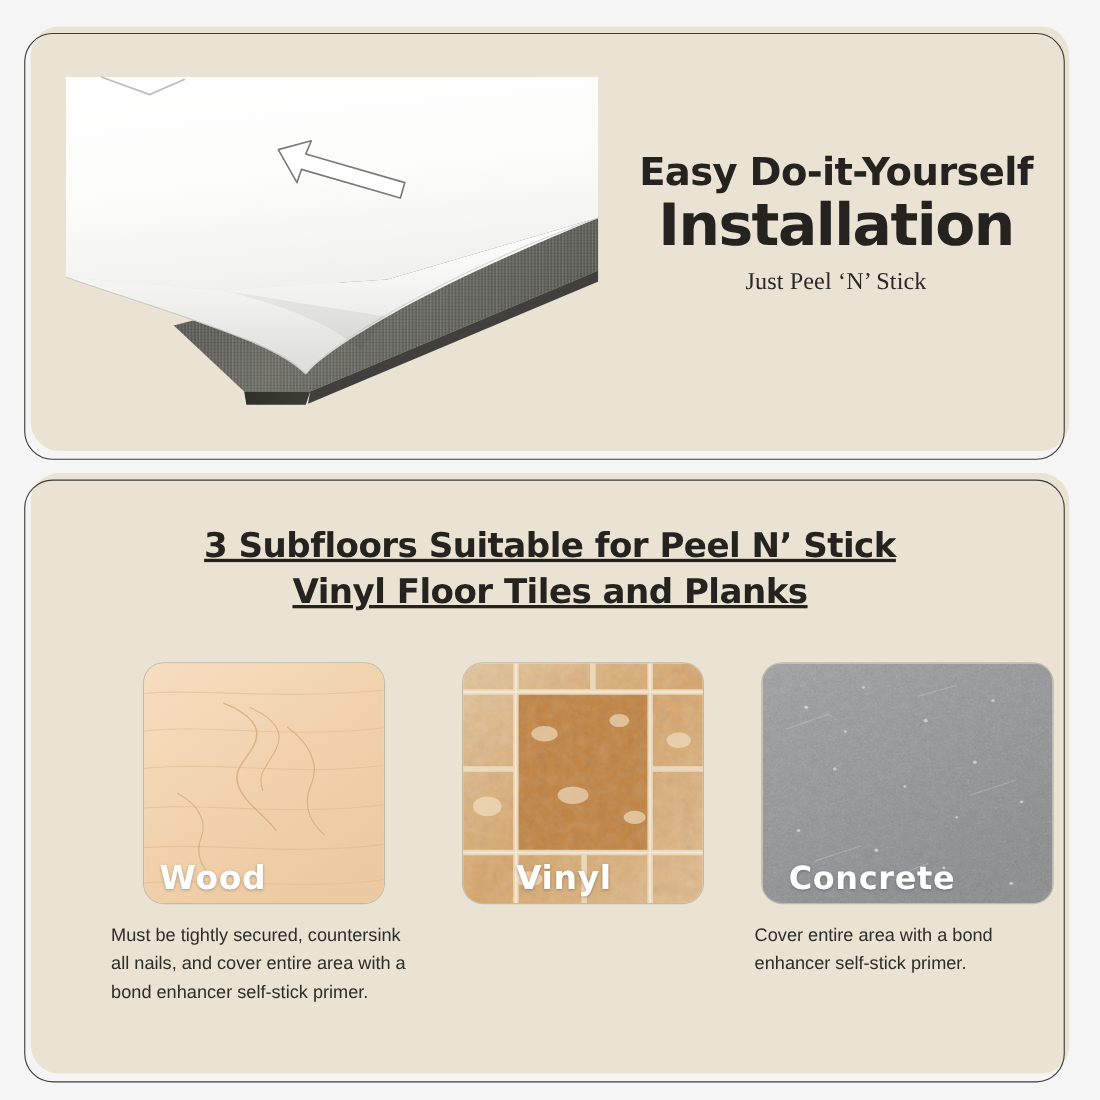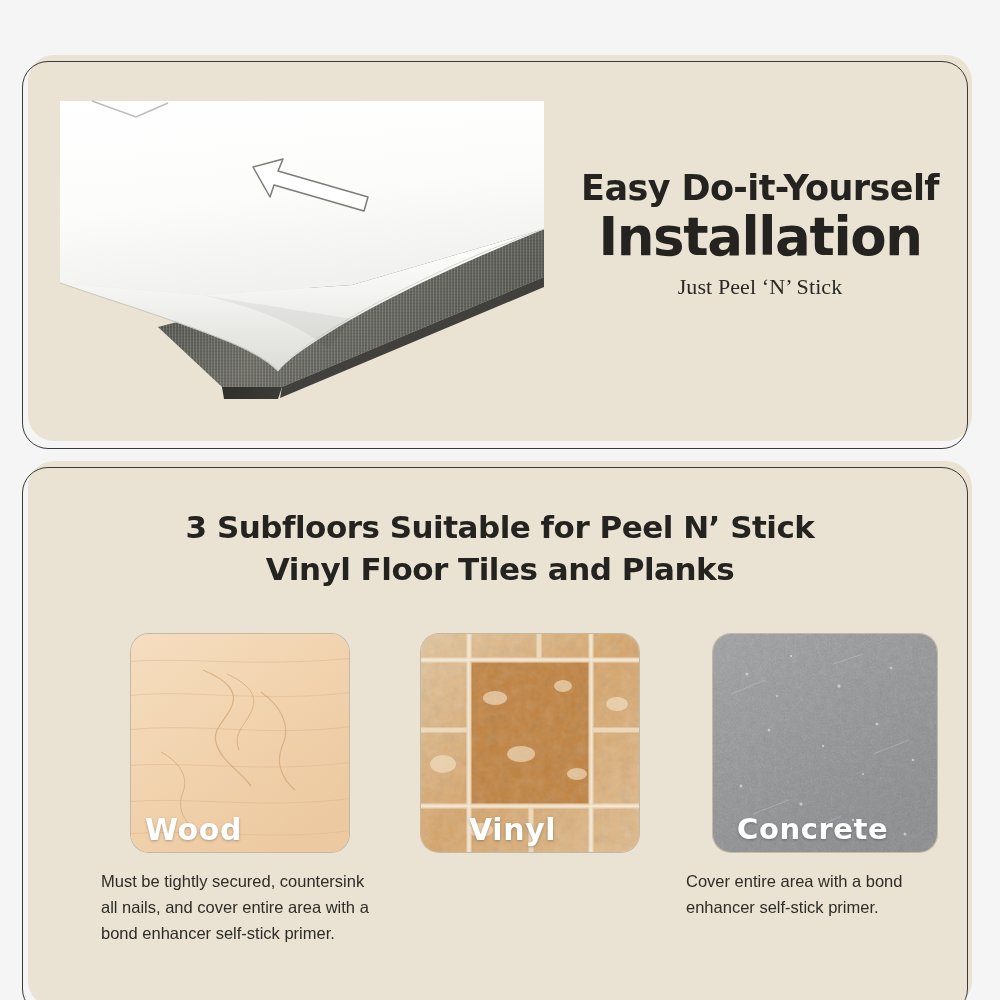--- a/index.html
+++ b/index.html
@@ -2,21 +2,21 @@
 <html><head>
 <meta charset="utf-8">
 <style>
   html,body{margin:0;padding:0;}
   body{
     width:1000px;height:1000px;
     background:#f5f5f5;
     font-family:"DejaVu Sans",sans-serif;
     overflow:hidden;position:relative;
   }
-  .stage{position:absolute;inset:0;margin-top:31px;}
+  .stage{position:absolute;inset:0;}
 
   
   .panel{position:absolute;background:#eae3d3;border-radius:26px;}
   .panel-outline{
     position:absolute;border:1.6px solid #3a3a38;border-radius:26px;
     background:transparent;pointer-events:none;
   }
   #panel-top{left:28px;top:24px;width:944px;height:386px;}
   #panel-top-outline{left:22px;top:30px;width:944px;height:386px;}
   #panel-bottom{left:28px;top:430px;width:944px;height:546px;}
@@ -48,37 +48,37 @@
     font-family:Liberation Serif, serif;
     font-size:22px;font-weight:400;letter-spacing:0.1px;
     margin-top:10px;color:#2b2925;white-space:nowrap;
   }
 
   
   .sect-head{
     position:absolute;left:28px;top:476px;width:944px;
     text-align:center;color:#25231f;
     font-family:"DejaVu Sans",sans-serif;
-    font-size:31px;font-weight:700;letter-spacing:-0.5px;line-height:1.35;
+    font-size:31px;font-weight:700;letter-spacing:-0.5px;line-height:1.35;text-decoration:underline;
   }
   .sect-head div{white-space:nowrap;}
 
   
   .grid{position:absolute;left:28px;top:603px;width:944px;height:330px;}
   .cell{position:absolute;top:0;width:290px;}
   .cell.c0{left:67px;}
   .cell.c1{left:357px;}
   .cell.c2{left:652px;}
 
   .swatch{
     position:relative;width:218px;height:218px;margin:0 auto;
     border-radius:18px;overflow:hidden;
     box-shadow:0 0 0 1px rgba(120,105,80,.35);
   }
-  .cell.c2 .swatch{width:224px;}
+  .cell.c2 .swatch{width:224px;padding-left:40px;}
   .swatch svg{position:absolute;inset:0;width:100%;height:100%;display:block;}
   .swatch-label{
     position:absolute;left:14px;bottom:6px;
     color:#fff;
     font-family:"DejaVu Sans",sans-serif;
     font-size:30px;font-weight:700;letter-spacing:0.6px;
     text-shadow:0 1px 3px rgba(0,0,0,.28);
     line-height:1.1;
   }
   .cell.c1 .swatch-label{left:48px;}

